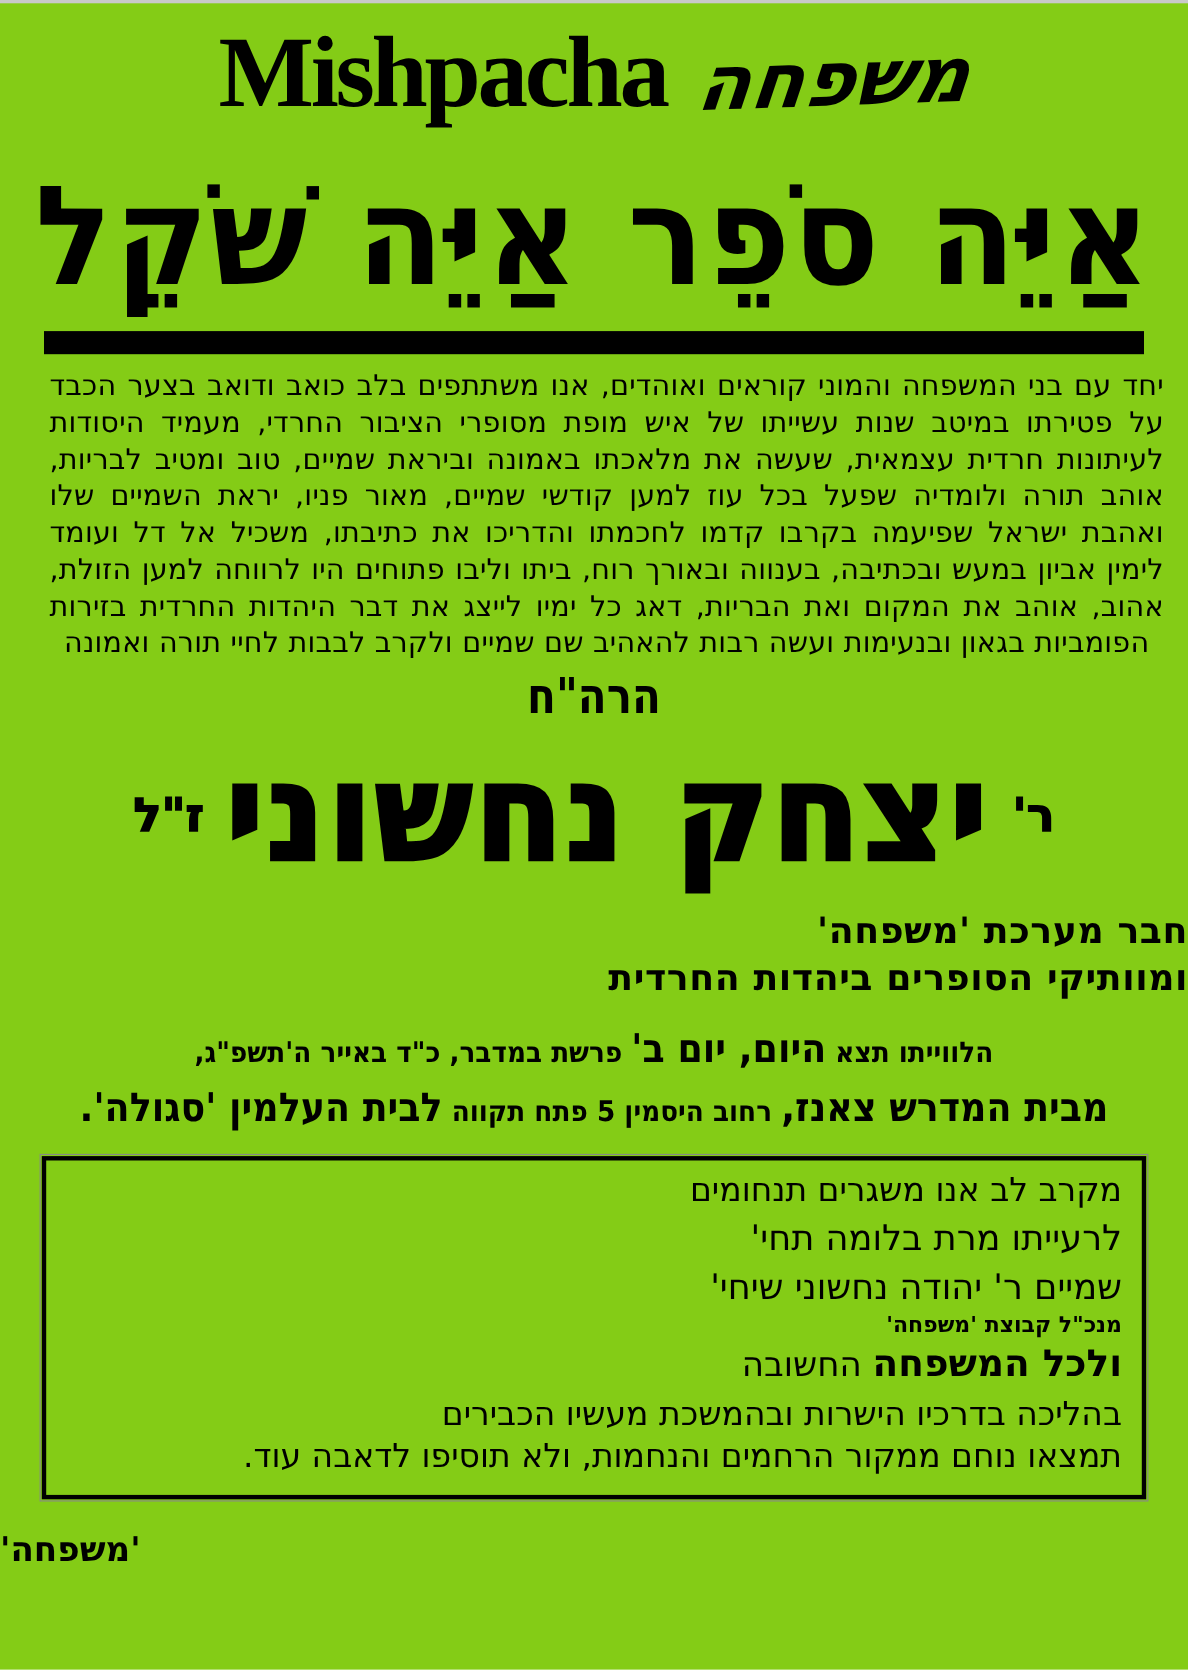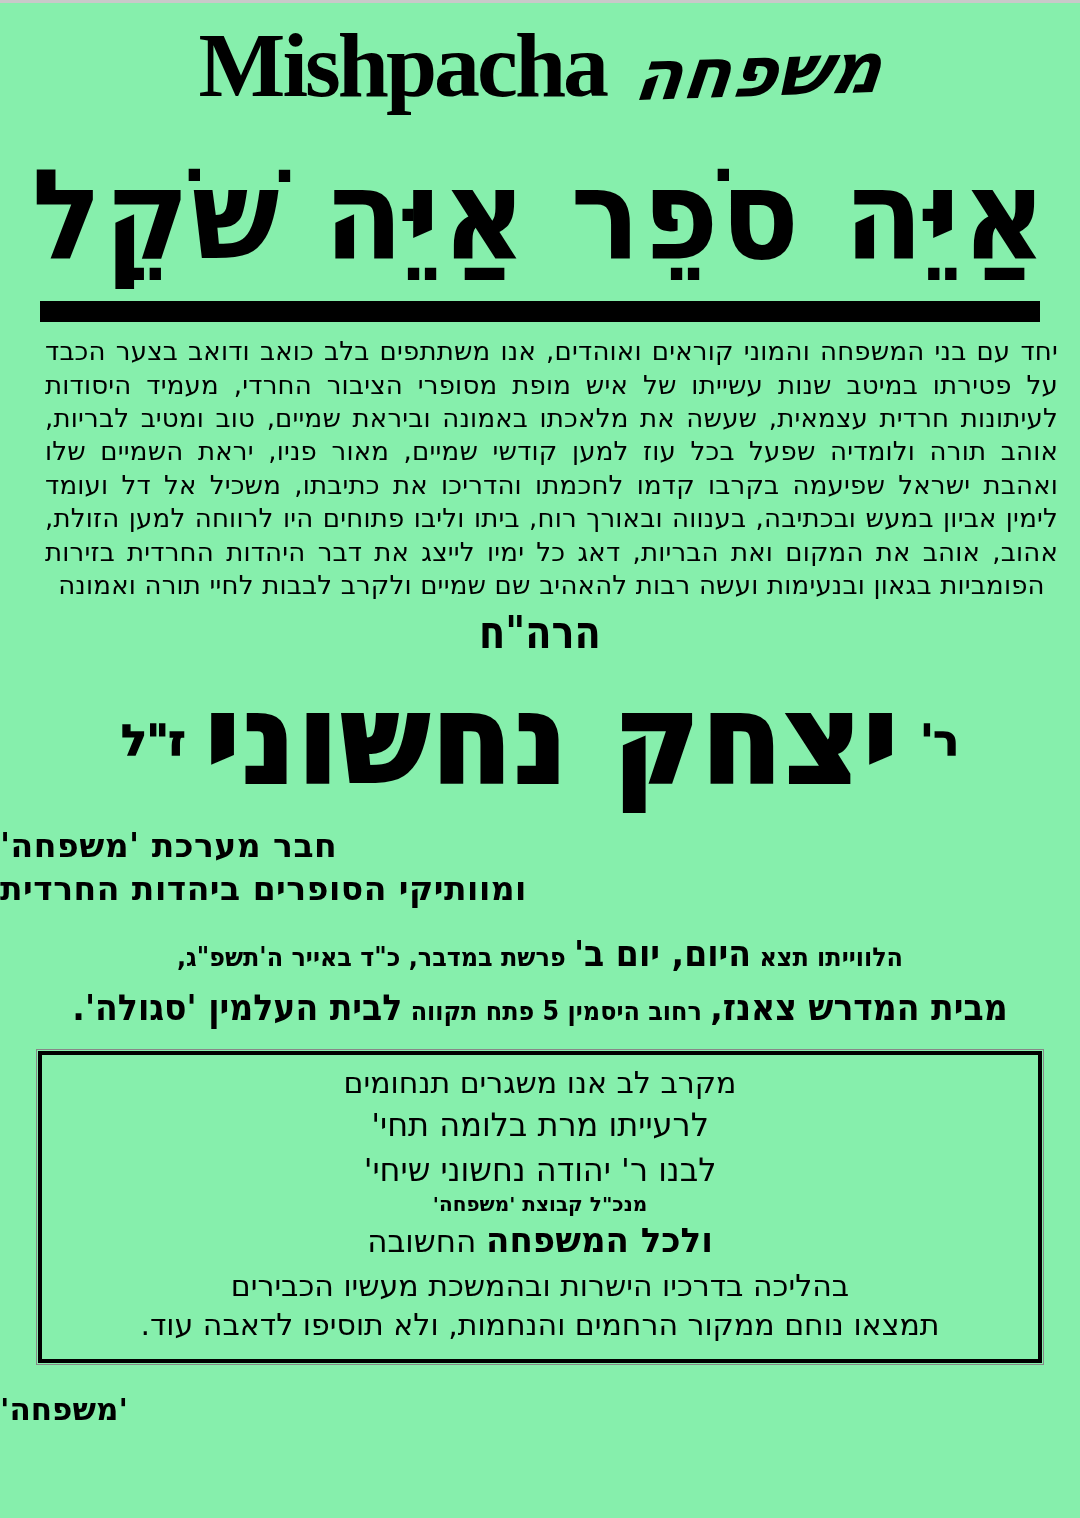--- a/index.html
+++ b/index.html
@@ -7,21 +7,21 @@
     padding: 0;
     background: #ffffff;
     color: #000000;
     font-family: "DejaVu Sans", sans-serif;
   }
   .page {
     position: relative;
     width: 1080px;
     height: 1518px;
     margin: 0 auto;
-    background: #86efac;
+    background: #84cc16;
     overflow: hidden;
     box-sizing: border-box;
     border-top: 3px solid #c9c9c9;
   }
 
   
   .logo-row {
     direction: ltr;
     display: flex;
     justify-content: center;
@@ -107,21 +107,21 @@
     line-height: 1;
     letter-spacing: 3px;
     -webkit-text-stroke: 4px #000;
     text-shadow: 0 0 1px #000;
     transform: scaleY(1.05);
   }
 
   
   .subtitle {
     direction: rtl;
-    text-align: left;
+    text-align: right;
     font-size: 33px;
     font-weight: bold;
     line-height: 1.3;
     margin-top: 10px;
     letter-spacing: 0.5px;
   }
 
   
   .funeral {
     direction: rtl;
@@ -137,21 +137,21 @@
   }
 
   
   .condolence-box {
     direction: rtl;
     border: 4px solid #000;
     outline: 1px solid #888;
     outline-offset: 1px;
     margin: 16px 38px 0 38px;
     padding: 8px 18px 14px 18px;
-    text-align: center;
+    text-align: right;
     box-sizing: border-box;
   }
   .cline { font-size: 30px; line-height: 1.32; }
   .cline-med { font-size: 32px; line-height: 1.4; }
   .cline .b, .cline-med .b { font-weight: normal; }
   .cline-small {
     font-size: 20px;
     font-weight: bold;
     line-height: 1.2;
   }
@@ -198,21 +198,21 @@
   </div>
 
   <div class="funeral">
     <div><span>הלווייתו תצא </span><span class="big">היום, יום ב'</span><span> פרשת במדבר, כ"ד באייר ה'תשפ"ג,</span></div>
     <div><span class="big">מבית המדרש צאנז,</span><span> רחוב היסמין 5 פתח תקווה </span><span class="big">לבית העלמין 'סגולה'.</span></div>
   </div>
 
   <div class="condolence-box">
     <div class="cline">מקרב לב אנו משגרים תנחומים</div>
     <div class="cline-med"><span>לרעייתו מרת </span><span class="b">בלומה</span><span> תחי'</span></div>
-    <div class="cline-med"><span>לבנו ר' </span><span class="b">יהודה נחשוני</span><span> שיחי'</span></div>
+    <div class="cline-med"><span>שמיים ר' </span><span class="b">יהודה נחשוני</span><span> שיחי'</span></div>
     <div class="cline-small">מנכ"ל קבוצת 'משפחה'</div>
     <div class="cline-family"><span class="b">ולכל המשפחה</span><span> החשובה</span></div>
     <div class="cline">בהליכה בדרכיו הישרות ובהמשכת מעשיו הכבירים</div>
     <div class="cline">תמצאו נוחם ממקור הרחמים והנחמות, ולא תוסיפו לדאבה עוד.</div>
   </div>
 
   <div class="signature">
     <div>'משפחה'</div>
   </div>
 

